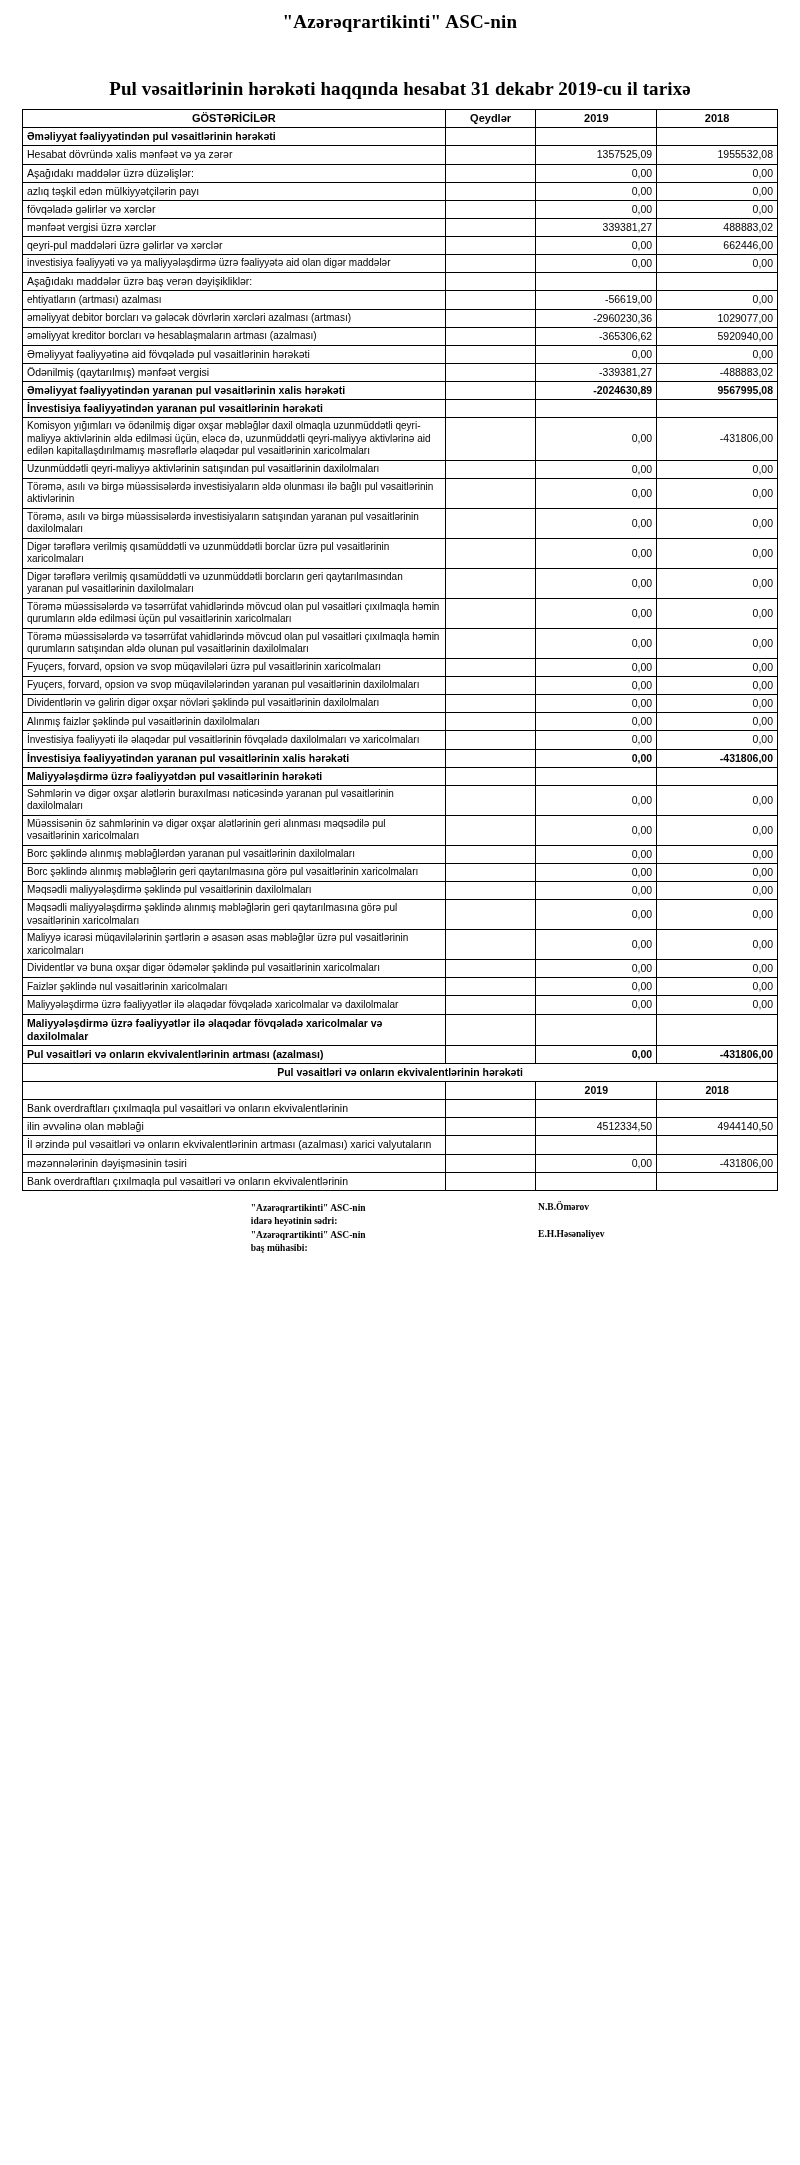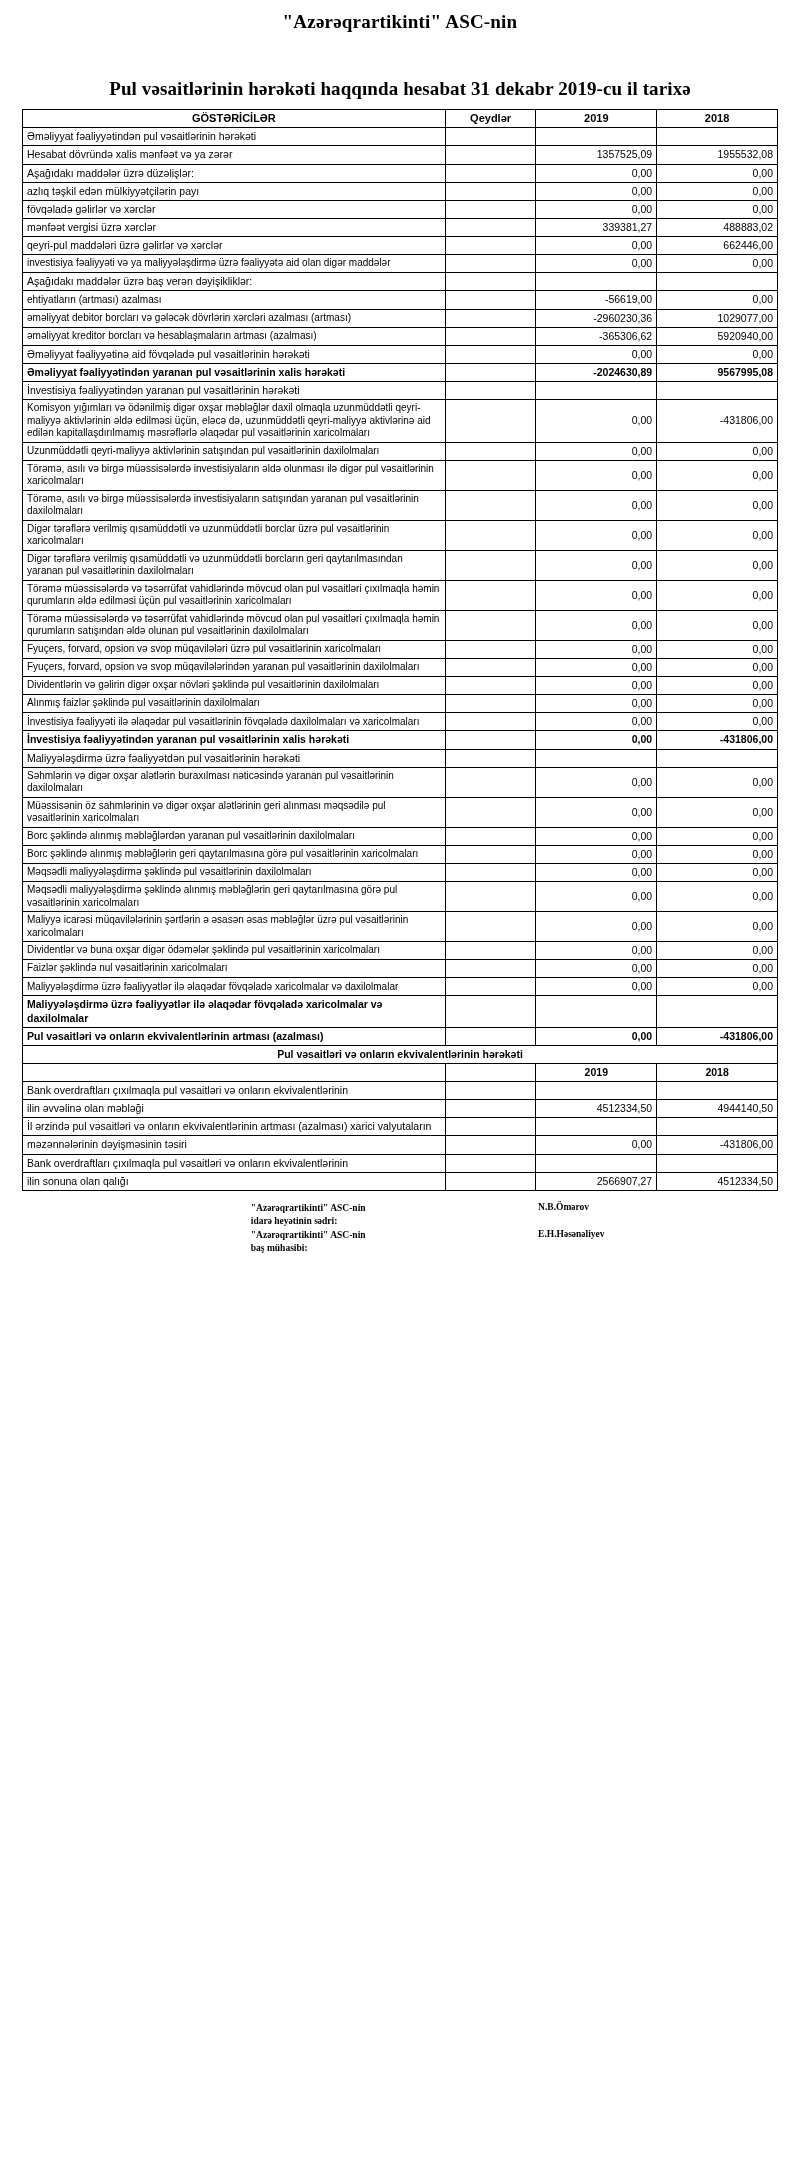--- a/index.html
+++ b/index.html
@@ -57,21 +57,21 @@
     font-weight: bold;
     font-size: 11px;
     padding: 3px 2px;
   }
   .lbl { text-align: left; }
   .num { text-align: right; font-size: 10.5px; white-space: nowrap; }
   .ctr { text-align: center; }
   .bold { font-weight: bold; }
   .indent1 { padding-left: 14px; }
   .indent2 { padding-left: 22px; }
-  .sect { font-weight: normal; }
+  .sect { font-weight: bold; }
   .small { font-size: 10px; }
   .sub-head {
     text-align: center;
     font-weight: bold;
     font-size: 10.5px;
   }
   .signatures {
     margin-top: 10px;
     width: 100%;
     font-family: "Liberation Serif", serif;
@@ -184,20 +184,26 @@
           <td class="num">-365306,62</td>
           <td class="num">5920940,00</td>
         </tr>
         <tr>
           <td class="lbl indent1">Əməliyyat fəaliyyətinə aid fövqəladə pul vəsaitlərinin hərəkəti</td>
           <td class="ctr"></td>
           <td class="num">0,00</td>
           <td class="num">0,00</td>
         </tr>
         <tr>
+          <td class="lbl indent1">Ödənilmiş (qaytarılmış) mənfəət vergisi</td>
+          <td class="ctr"></td>
+          <td class="num">-339381,27</td>
+          <td class="num">-488883,02</td>
+        </tr>
+        <tr>
           <td class="lbl bold">Əməliyyat fəaliyyətindən yaranan pul vəsaitlərinin xalis hərəkəti</td>
           <td class="ctr"></td>
           <td class="num bold">-2024630,89</td>
           <td class="num bold">9567995,08</td>
         </tr>
         <tr>
           <td class="lbl sect">İnvestisiya fəaliyyətindən yaranan pul vəsaitlərinin hərəkəti</td>
           <td class="ctr"></td>
           <td class="num"></td>
           <td class="num"></td>
@@ -208,21 +214,21 @@
           <td class="num">0,00</td>
           <td class="num">-431806,00</td>
         </tr>
         <tr>
           <td class="lbl indent2 small">Uzunmüddətli qeyri-maliyyə aktivlərinin satışından pul vəsaitlərinin daxilolmaları</td>
           <td class="ctr"></td>
           <td class="num">0,00</td>
           <td class="num">0,00</td>
         </tr>
         <tr>
-          <td class="lbl indent2 small">Törəmə, asılı və birgə müəssisələrdə investisiyaların əldə olunması ilə digər pul vəsaitlərinin xaricolmaları</td>
+          <td class="lbl indent2 small">Törəmə, asılı və birgə müəssisələrdə investisiyaların əldə olunması ilə bağlı pul vəsaitlərinin aktivlərinin</td>
           <td class="ctr"></td>
           <td class="num">0,00</td>
           <td class="num">0,00</td>
         </tr>
         <tr>
           <td class="lbl indent2 small">Törəmə, asılı və birgə müəssisələrdə investisiyaların satışından yaranan pul vəsaitlərinin daxilolmaları</td>
           <td class="ctr"></td>
           <td class="num">0,00</td>
           <td class="num">0,00</td>
         </tr>
@@ -395,26 +401,20 @@
           <td class="lbl">məzənnələrinin dəyişməsinin təsiri</td>
           <td class="ctr"></td>
           <td class="num">0,00</td>
           <td class="num">-431806,00</td>
         </tr>
         <tr>
           <td class="lbl">Bank overdraftları çıxılmaqla pul vəsaitləri və onların ekvivalentlərinin</td>
           <td class="ctr"></td>
           <td class="num"></td>
           <td class="num"></td>
-        </tr>
-        <tr>
-          <td class="lbl">ilin sonuna olan qalığı</td>
-          <td class="ctr"></td>
-          <td class="num">2566907,27</td>
-          <td class="num">4512334,50</td>
         </tr>
       </tbody>
   </table>
 
   <table class="signatures">
     <tbody id="sigbody">
         <tr>
           <td class="sig-left"></td>
           <td class="sig-mid">
             <div>"Azərəqrartikinti" ASC-nin</div>

